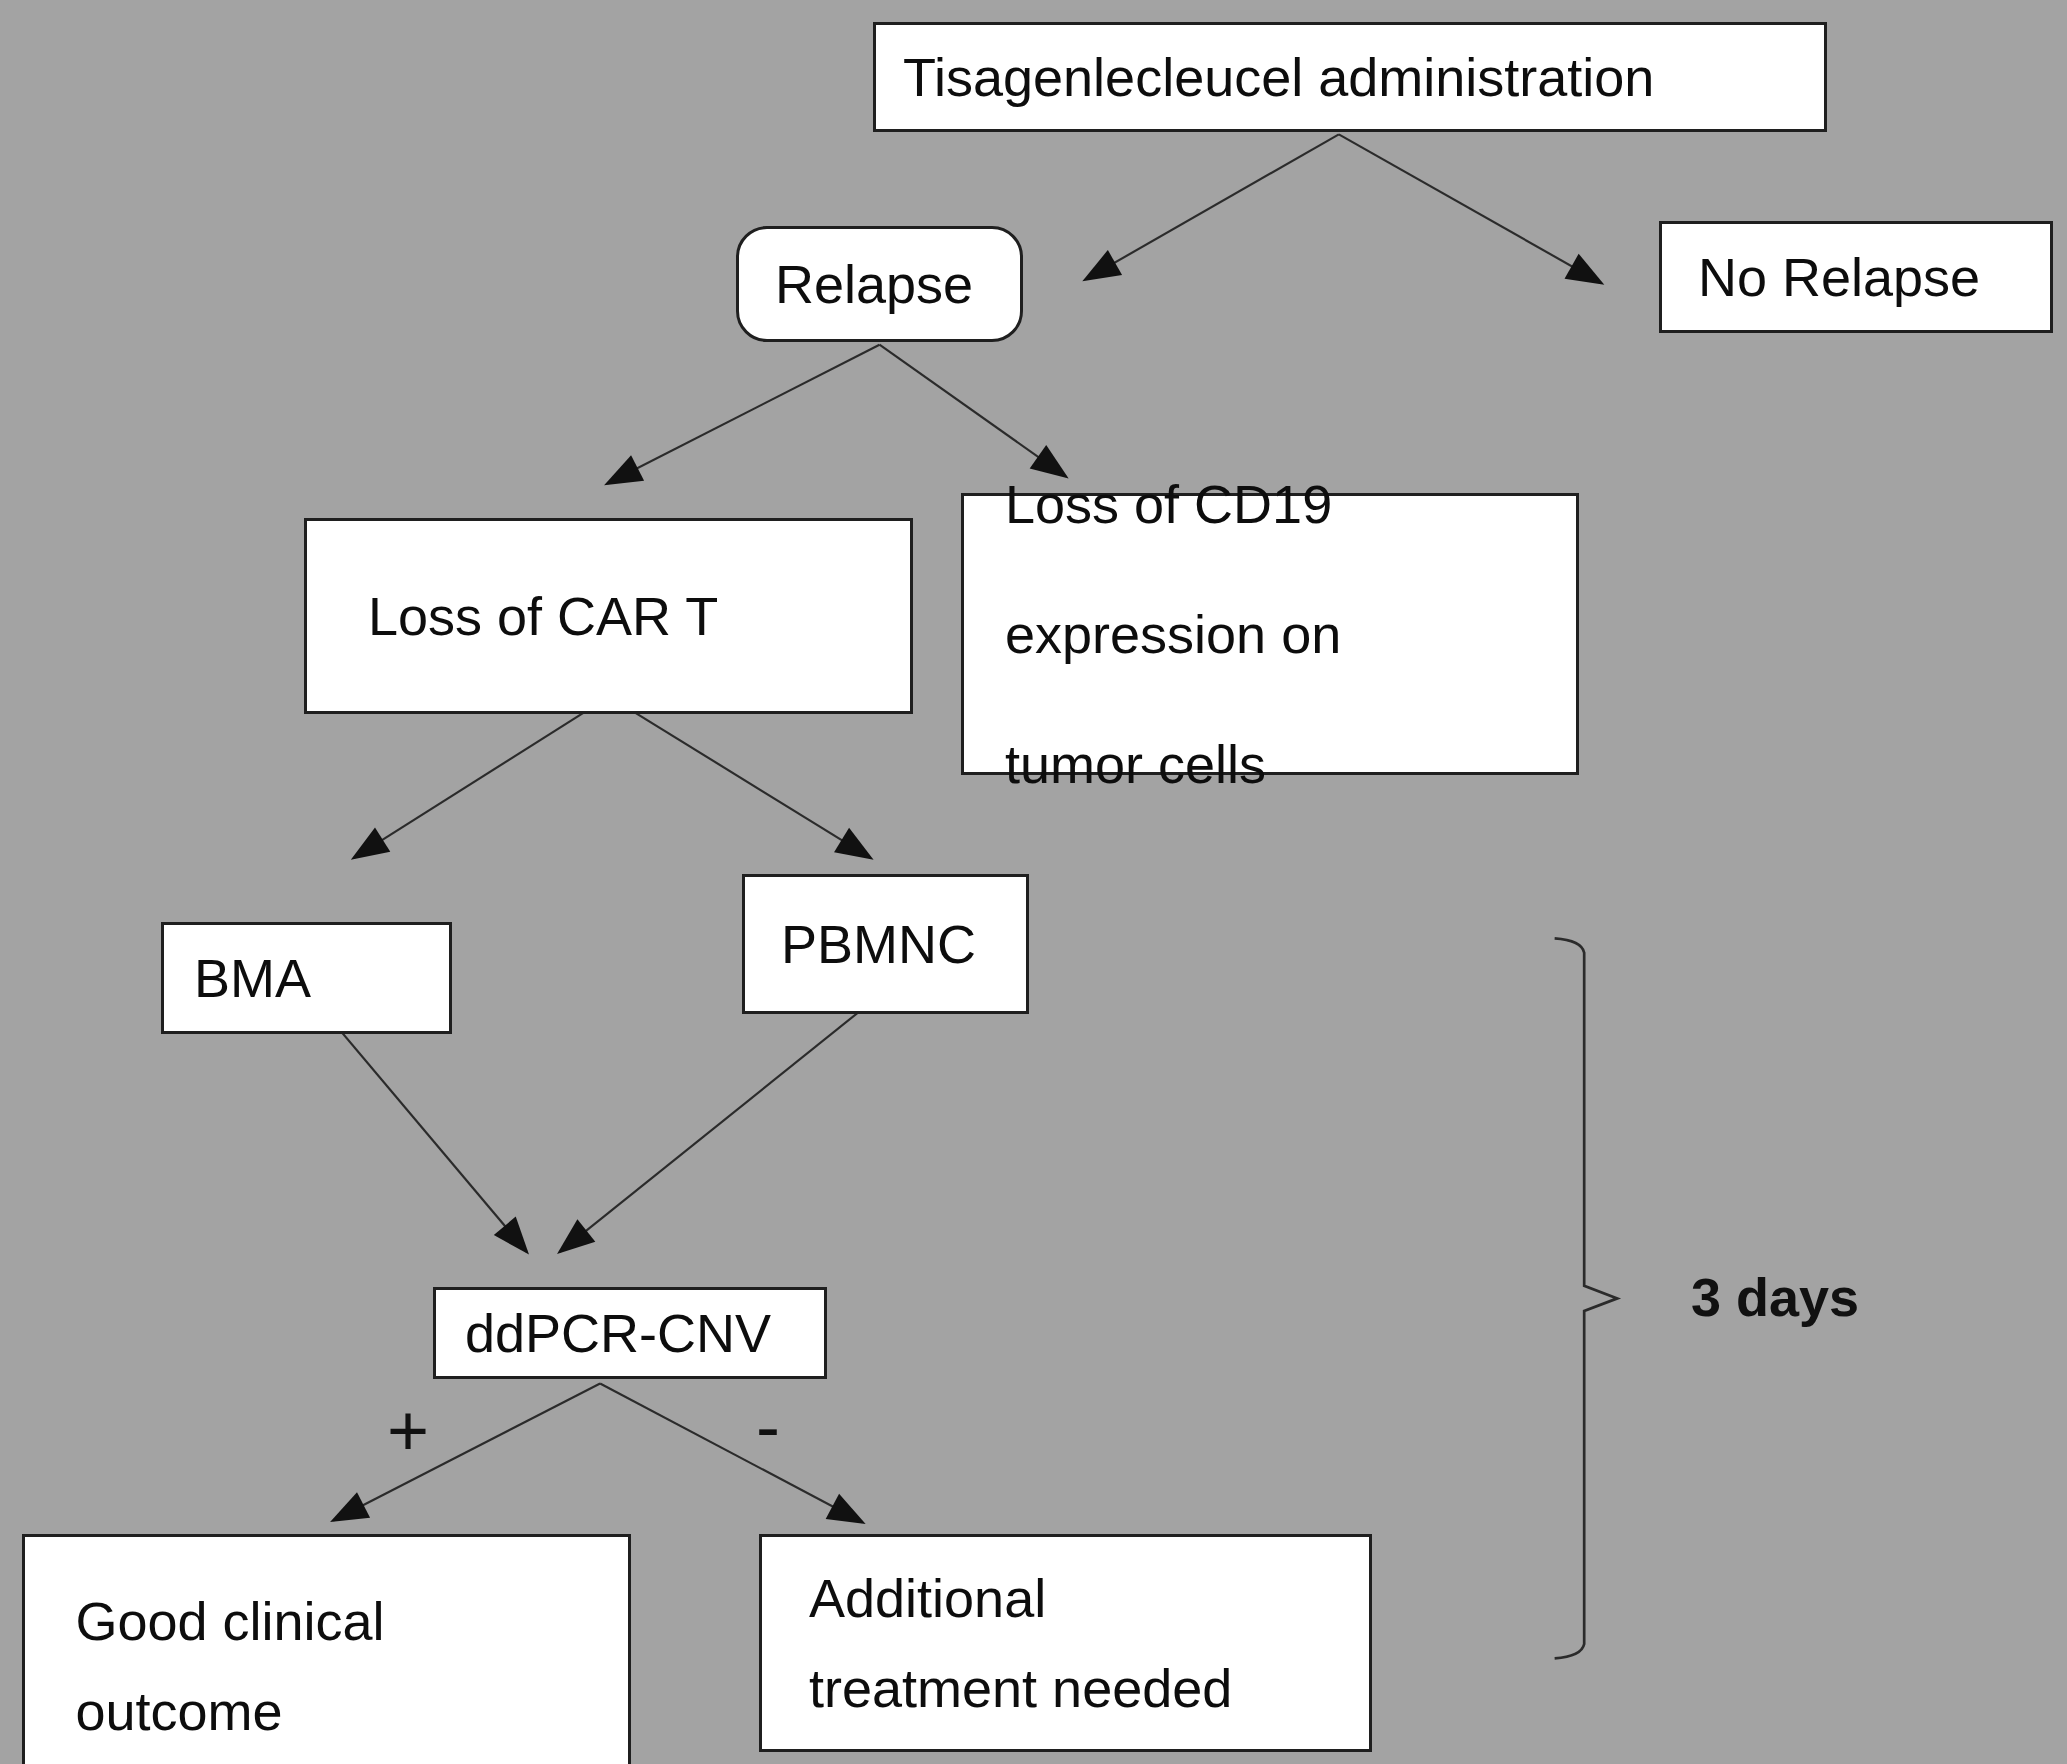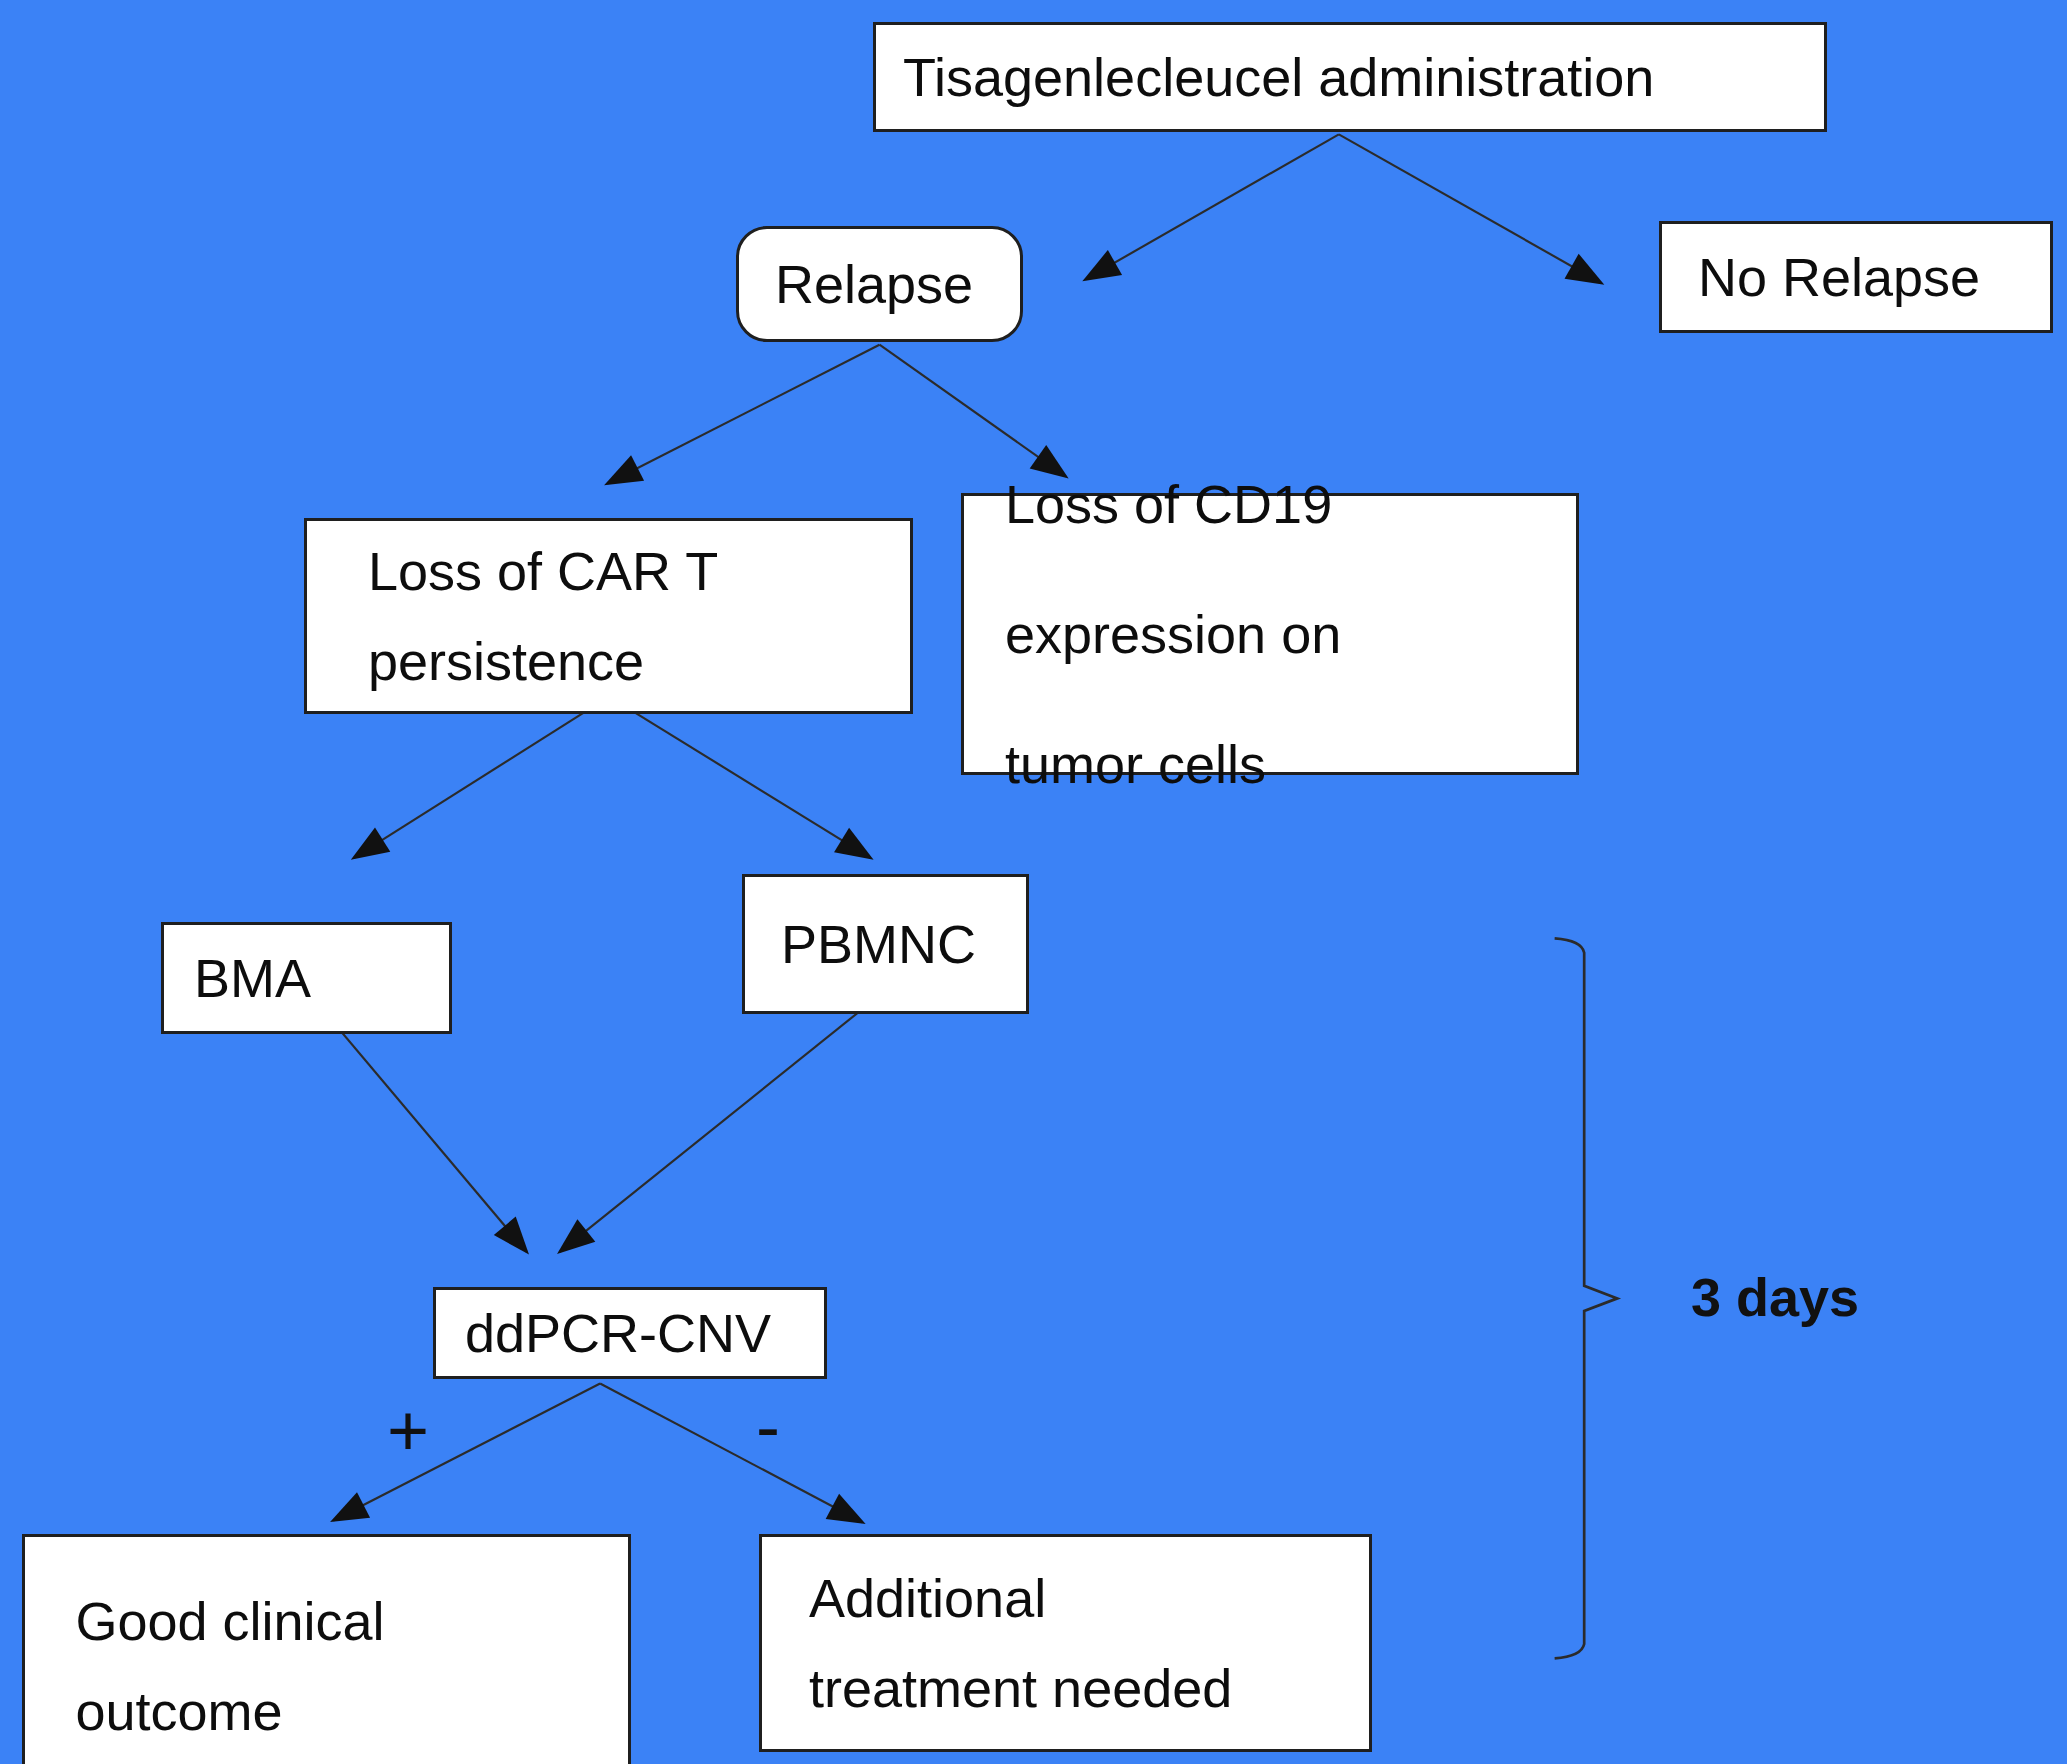--- a/index.html
+++ b/index.html
@@ -5,21 +5,21 @@
   html, body {
     margin: 0;
     padding: 0;
     background: #ffffff;
     font-family: "Liberation Sans", "DejaVu Sans", sans-serif;
   }
   .canvas {
     position: relative;
     width: 2067px;
     height: 1764px;
-    background: #3b82f6;
+    background: #a3a3a3;
     overflow: hidden;
   }
   .edges-layer {
     position: absolute;
     left: 0;
     top: 0;
     width: 2067px;
     height: 1764px;
     pointer-events: none;
   }
@@ -106,21 +106,20 @@
   <div class="node n-relapse">
     <span class="line">Relapse</span>
   </div>
 
   <div class="node n-no-relapse">
     <span class="line">No Relapse</span>
   </div>
 
   <div class="node n-loss-cart">
     <span class="line">Loss of CAR T</span>
-    <span class="line">persistence</span>
   </div>
 
   <div class="node n-loss-cd19">
     <span class="line">Loss of CD19</span>
     <span class="line">expression on</span>
     <span class="line">tumor cells</span>
   </div>
 
   <div class="node n-bma">
     <span class="line">BMA</span>

